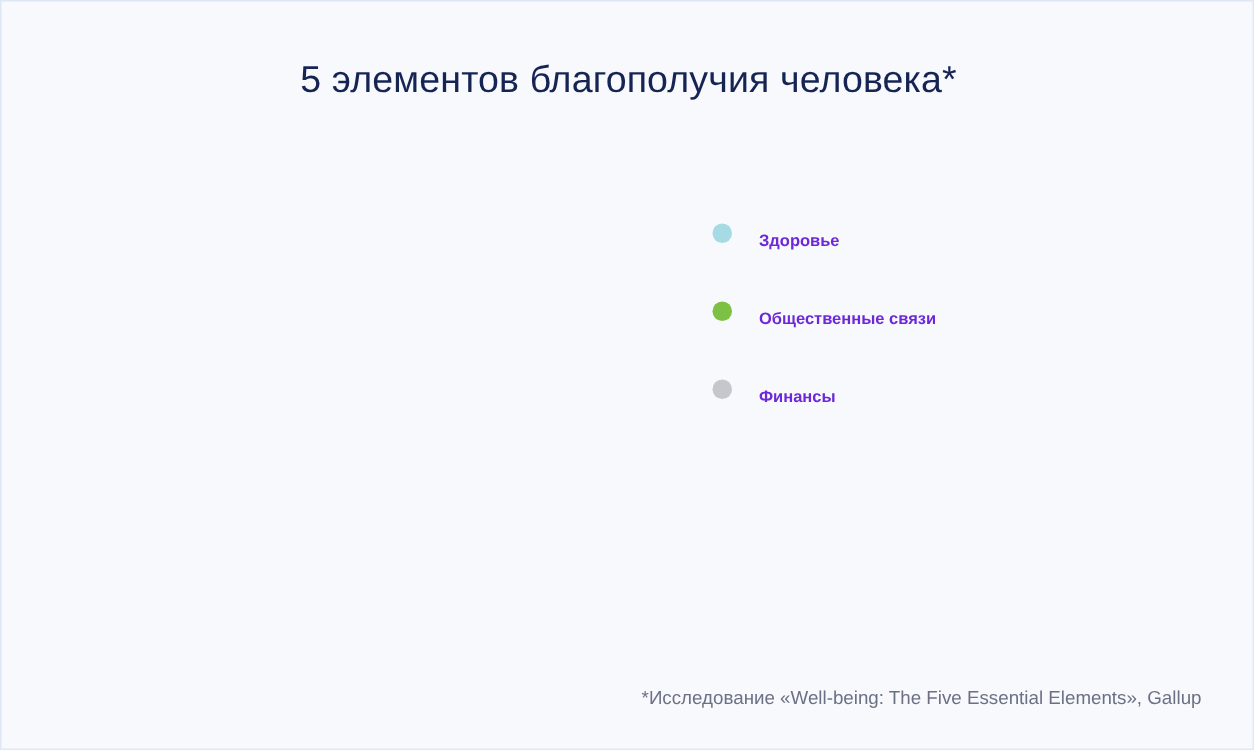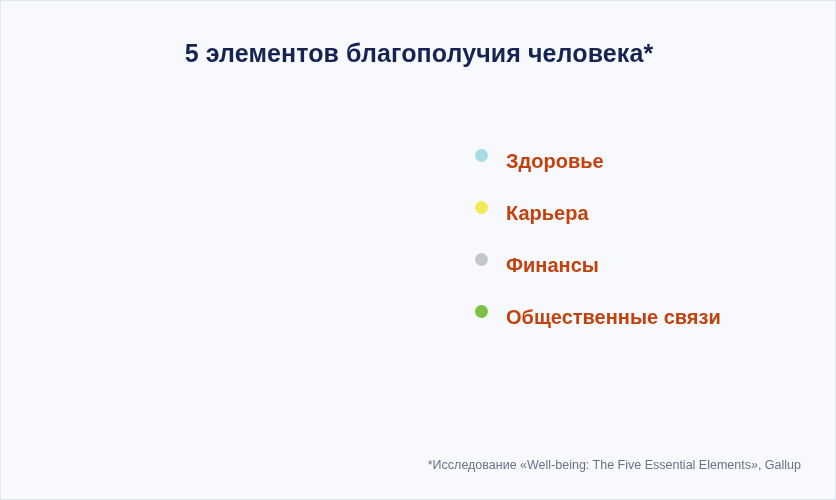--- a/index.html
+++ b/index.html
@@ -24,21 +24,21 @@
   }
 
   
   #title {
     position: absolute;
     left: 0;
     top: 38px;
     width: 836px;
     text-align: center;
     font-size: 25px;
-    font-weight: bold;
+    font-weight: normal;
     color: #152453;
     letter-spacing: 0.1px;
     white-space: nowrap;
   }
 
   
   #venn {
     position: absolute;
     left: 96px;
     top: 106px;
@@ -72,23 +72,23 @@
     height: 52px;
   }
   .legend-dot {
     width: 13px;
     height: 13px;
     border-radius: 50%;
     flex: 0 0 auto;
   }
   .legend-text {
     margin-left: 18px;
-    font-size: 20px;
+    font-size: 11px;
     font-weight: bold;
-    color: #c2410c;
+    color: #6d28d9;
     white-space: nowrap;
     margin-top: 12px;
   }
 
   
   #footnote {
     position: absolute;
     right: 34px;
     bottom: 27px;
     font-size: 12.5px;
@@ -103,28 +103,24 @@
 
   <div id="title">5 элементов благополучия человека*</div>
 
 
   <div id="legend">
     <div class="legend-row">
       <span class="legend-dot" style="background: rgb(166, 219, 228);"></span>
       <span class="legend-text">Здоровье</span>
     </div>
     <div class="legend-row">
-      <span class="legend-dot" style="background: rgb(242, 234, 85);"></span>
-      <span class="legend-text">Карьера</span>
+      <span class="legend-dot" style="background: rgb(124, 193, 67);"></span>
+      <span class="legend-text">Общественные связи</span>
     </div>
     <div class="legend-row">
       <span class="legend-dot" style="background: rgb(196, 200, 205);"></span>
       <span class="legend-text">Финансы</span>
-    </div>
-    <div class="legend-row">
-      <span class="legend-dot" style="background: rgb(124, 193, 67);"></span>
-      <span class="legend-text">Общественные связи</span>
     </div>
   </div>
 
   <div id="footnote">*Исследование «Well-being: The Five Essential Elements», Gallup</div>
 
 </div>
 
 </body></html>

